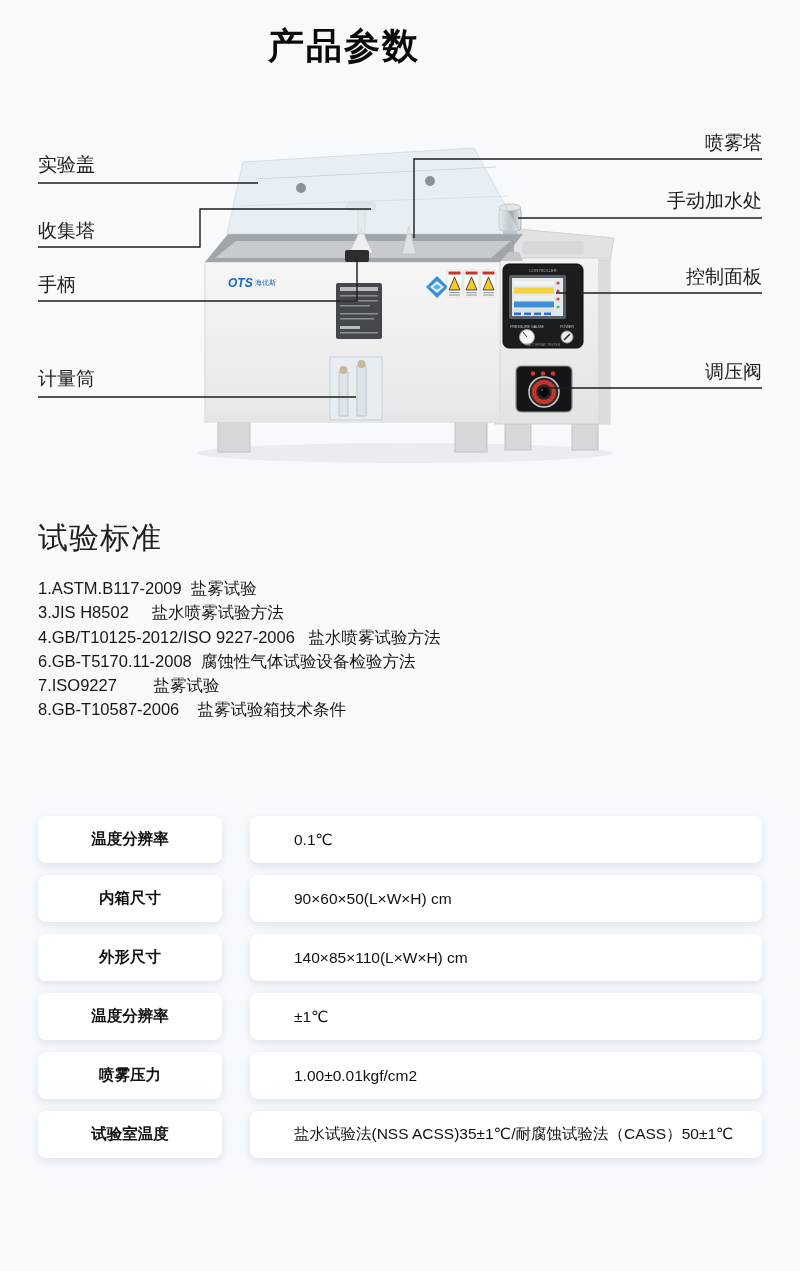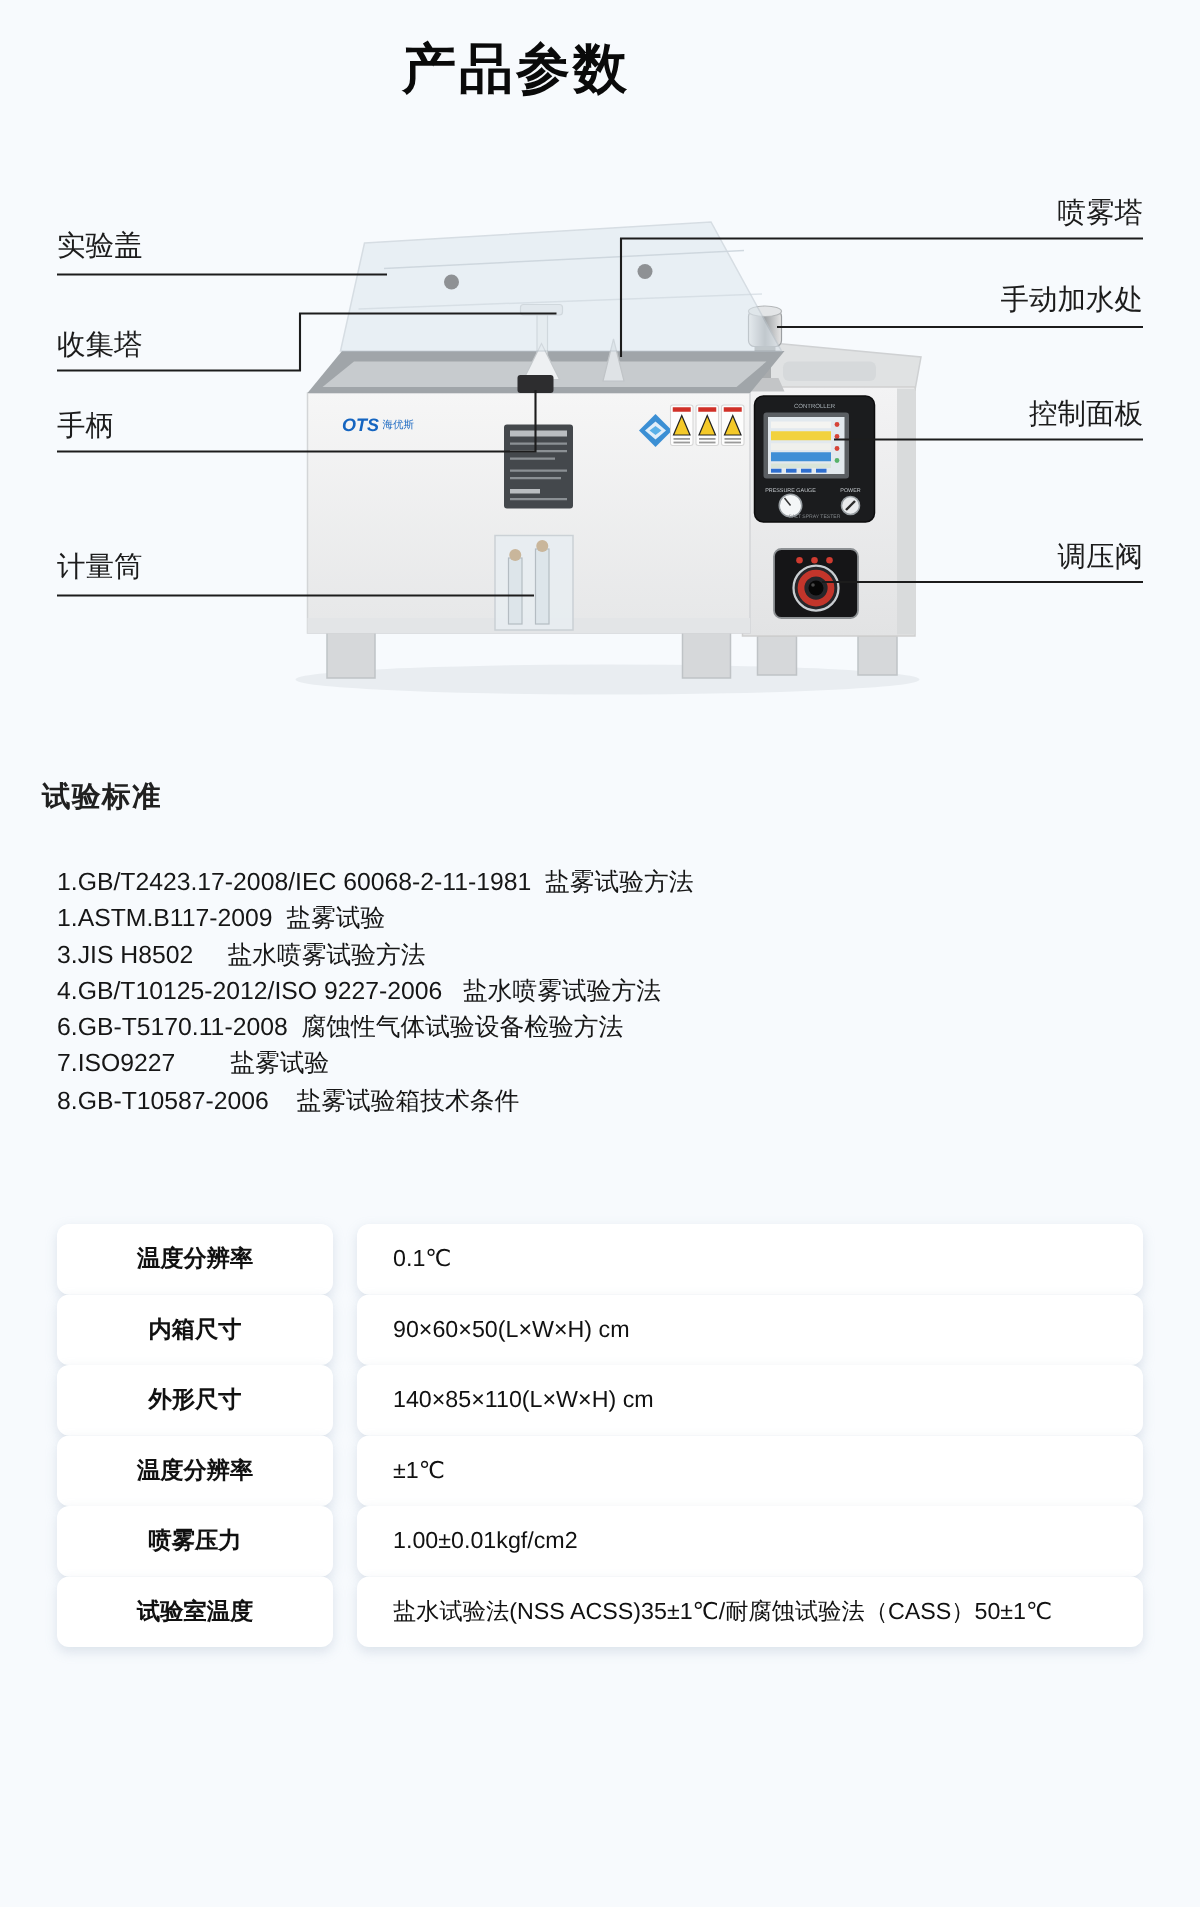--- a/index.html
+++ b/index.html
@@ -14,40 +14,40 @@
     font-size:36px;font-weight:700;color:#0a0a0a;letter-spacing:2px;
   }
   .figure-wrap{position:absolute;top:0;left:0;width:800px;height:490px;}
   .figure-art{position:absolute;top:0;left:0;}
   .callout{
     position:absolute;font-size:19px;color:#1c1c1c;line-height:26px;
     white-space:nowrap;
   }
   .callout.right{text-align:center;}
   .standards-heading{
-    position:absolute;left:28px;top:518px;
-    font-size:19px;font-weight:700;color:#202020;letter-spacing:1px;
+    position:absolute;left:38px;top:518px;
+    font-size:30px;font-weight:400;color:#202020;letter-spacing:1px;
   }
   .standards-list{
     position:absolute;left:38px;top:576px;width:730px;
     font-size:16.5px;line-height:24.3px;color:#161616;
   }
   .standards-list .std-item{white-space:pre-wrap;}
   .spec-table{position:absolute;left:38px;top:816px;width:724px;}
-  .spec-row{display:flex;gap:16px;height:47px;}
+  .spec-row{display:flex;gap:28px;margin-bottom:12px;height:47px;}
   .spec-label{
     width:184px;flex:none;background:#ffffff;border-radius:8px;
     box-shadow:0 3px 8px rgba(150,168,190,0.28);
     display:flex;align-items:center;justify-content:center;
     font-size:15.5px;font-weight:700;color:#111;
   }
   .spec-value{
     flex:1;background:#ffffff;border-radius:8px;
     box-shadow:0 3px 8px rgba(150,168,190,0.28);
-    display:flex;align-items:center;padding-left:24px;
+    display:flex;align-items:center;padding-left:44px;
     font-size:15.5px;color:#111;
   }
 </style>
 </head>
 <body>
 
 <div class="page-title">产品参数</div>
 
 <div class="figure-wrap">
   <svg class="figure-art" width="800" height="490" viewBox="0 0 800 490">
@@ -227,21 +227,20 @@
   <div class="callout" style="left:38px;top:366px">计量筒</div>
   <div class="callout right" style="right:38px;top:130px">喷雾塔</div>
   <div class="callout right" style="right:38px;top:188px">手动加水处</div>
   <div class="callout right" style="right:38px;top:264px">控制面板</div>
   <div class="callout right" style="right:38px;top:359px">调压阀</div>
 </div>
 
 <div class="standards-heading">试验标准</div>
 
 <div class="standards-list">
-  <div class="std-item">1.GB/T2423.17-2008/IEC 60068-2-11-1981  盐雾试验方法</div>
   <div class="std-item">1.ASTM.B117-2009  盐雾试验</div>
   <div class="std-item">3.JIS H8502     盐水喷雾试验方法</div>
   <div class="std-item">4.GB/T10125-2012/ISO 9227-2006   盐水喷雾试验方法</div>
   <div class="std-item">6.GB-T5170.11-2008  腐蚀性气体试验设备检验方法</div>
   <div class="std-item">7.ISO9227        盐雾试验</div>
   <div class="std-item">8.GB-T10587-2006    盐雾试验箱技术条件</div>
 </div>
 
 <div class="spec-table">
   <div class="spec-row">

